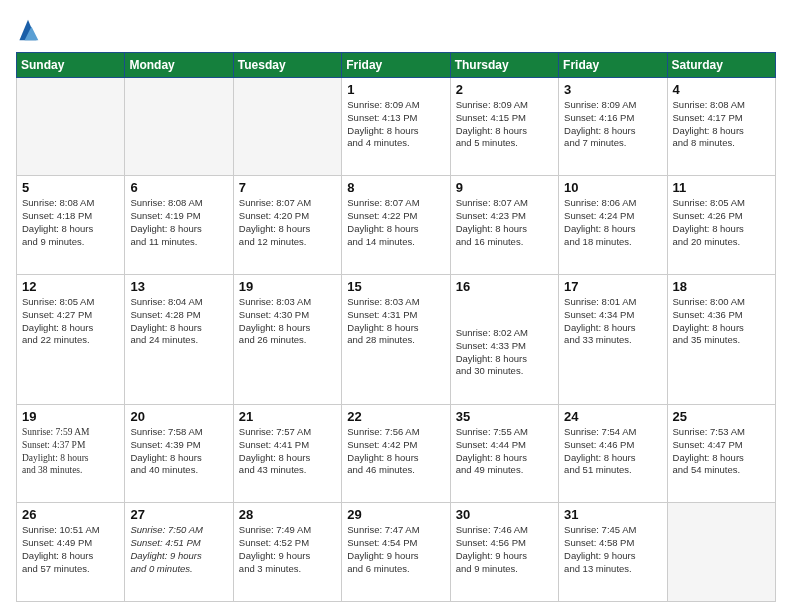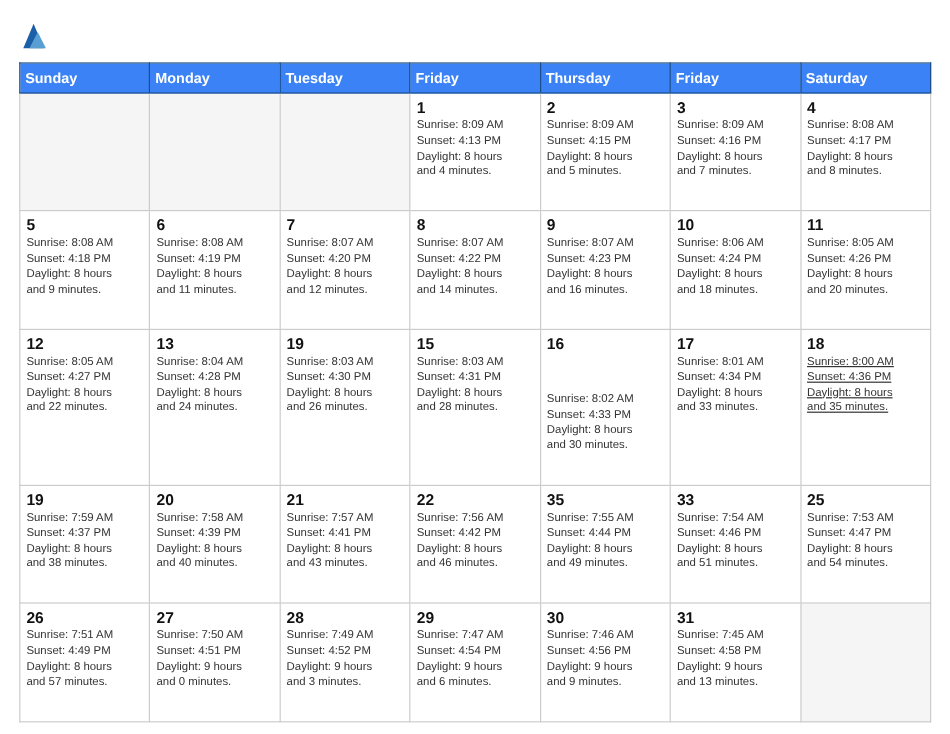--- a/index.html
+++ b/index.html
@@ -53,21 +53,21 @@
       color: #444;
     }
     .calendar {
       flex: 1;
       border: 1px solid #ccc;
       border-collapse: collapse;
       width: 100%;
       table-layout: fixed;
     }
     .calendar th {
-      background-color: #3b82f6;
+      background-color: #15803d;
       color: #fff;
       font-size: 12px;
       font-weight: bold;
       padding: 5px 4px;
       text-align: left;
       border: 1px solid #1a4e8a;
     }
     .calendar td {
       border: 1px solid #ccc;
       vertical-align: top;
@@ -248,30 +248,30 @@
           </td>
           <td>
             <div class="day-number">17</div>
             <div class="cell-text" style="white-space: pre-line;">Sunrise: 8:01 AM
 Sunset: 4:34 PM
 Daylight: 8 hours
 and 33 minutes.</div>
           </td>
           <td>
             <div class="day-number">18</div>
-            <div class="cell-text" style="white-space: pre-line; text-decoration: underline;">Sunrise: 8:00 AM
+            <div class="cell-text" style="white-space: pre-line;">Sunrise: 8:00 AM
 Sunset: 4:36 PM
 Daylight: 8 hours
 and 35 minutes.</div>
           </td>
         </tr>
         <tr>
           <td>
             <div class="day-number">19</div>
-            <div class="cell-text" style="white-space: pre-line;">Sunrise: 7:59 AM
+            <div class="cell-text" style="white-space: pre-line; font-family: Liberation Serif, serif;">Sunrise: 7:59 AM
 Sunset: 4:37 PM
 Daylight: 8 hours
 and 38 minutes.</div>
           </td>
           <td>
             <div class="day-number">20</div>
             <div class="cell-text" style="white-space: pre-line;">Sunrise: 7:58 AM
 Sunset: 4:39 PM
 Daylight: 8 hours
 and 40 minutes.</div>
@@ -291,45 +291,45 @@
 and 46 minutes.</div>
           </td>
           <td>
             <div class="day-number">35</div>
             <div class="cell-text" style="white-space: pre-line;">Sunrise: 7:55 AM
 Sunset: 4:44 PM
 Daylight: 8 hours
 and 49 minutes.</div>
           </td>
           <td>
-            <div class="day-number">33</div>
+            <div class="day-number">24</div>
             <div class="cell-text" style="white-space: pre-line;">Sunrise: 7:54 AM
 Sunset: 4:46 PM
 Daylight: 8 hours
 and 51 minutes.</div>
           </td>
           <td>
             <div class="day-number">25</div>
             <div class="cell-text" style="white-space: pre-line;">Sunrise: 7:53 AM
 Sunset: 4:47 PM
 Daylight: 8 hours
 and 54 minutes.</div>
           </td>
         </tr>
         <tr>
           <td>
             <div class="day-number">26</div>
-            <div class="cell-text" style="white-space: pre-line;">Sunrise: 7:51 AM
+            <div class="cell-text" style="white-space: pre-line;">Sunrise: 10:51 AM
 Sunset: 4:49 PM
 Daylight: 8 hours
 and 57 minutes.</div>
           </td>
           <td>
             <div class="day-number">27</div>
-            <div class="cell-text" style="white-space: pre-line;">Sunrise: 7:50 AM
+            <div class="cell-text" style="white-space: pre-line; font-style: italic;">Sunrise: 7:50 AM
 Sunset: 4:51 PM
 Daylight: 9 hours
 and 0 minutes.</div>
           </td>
           <td>
             <div class="day-number">28</div>
             <div class="cell-text" style="white-space: pre-line;">Sunrise: 7:49 AM
 Sunset: 4:52 PM
 Daylight: 9 hours
 and 3 minutes.</div>

